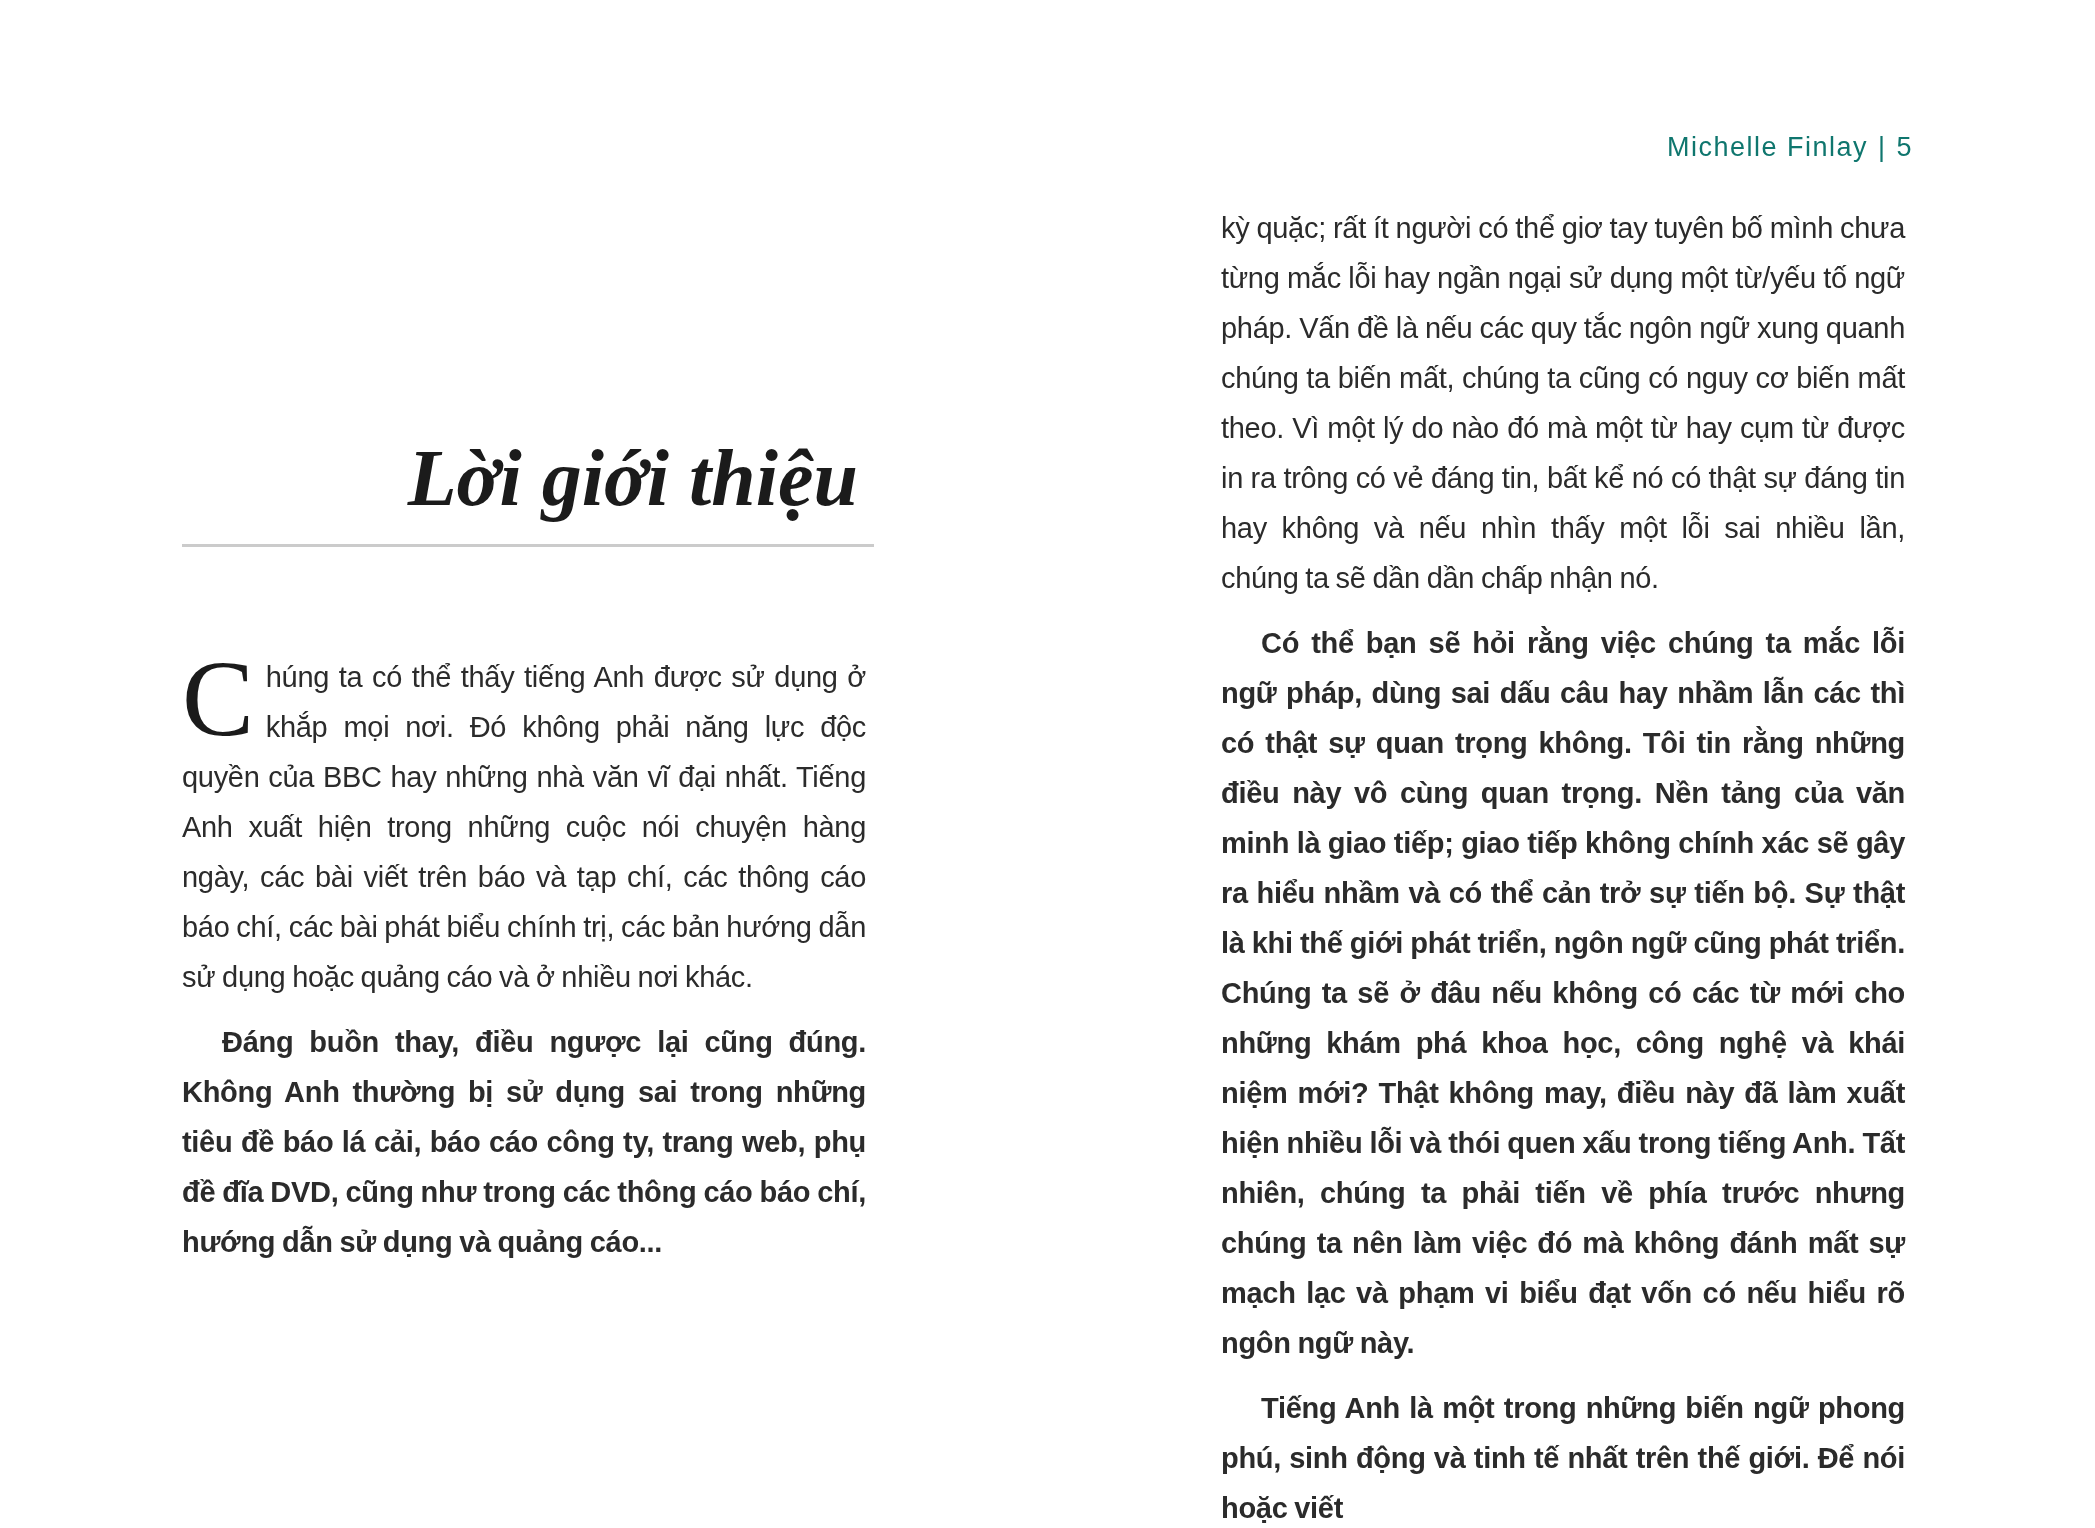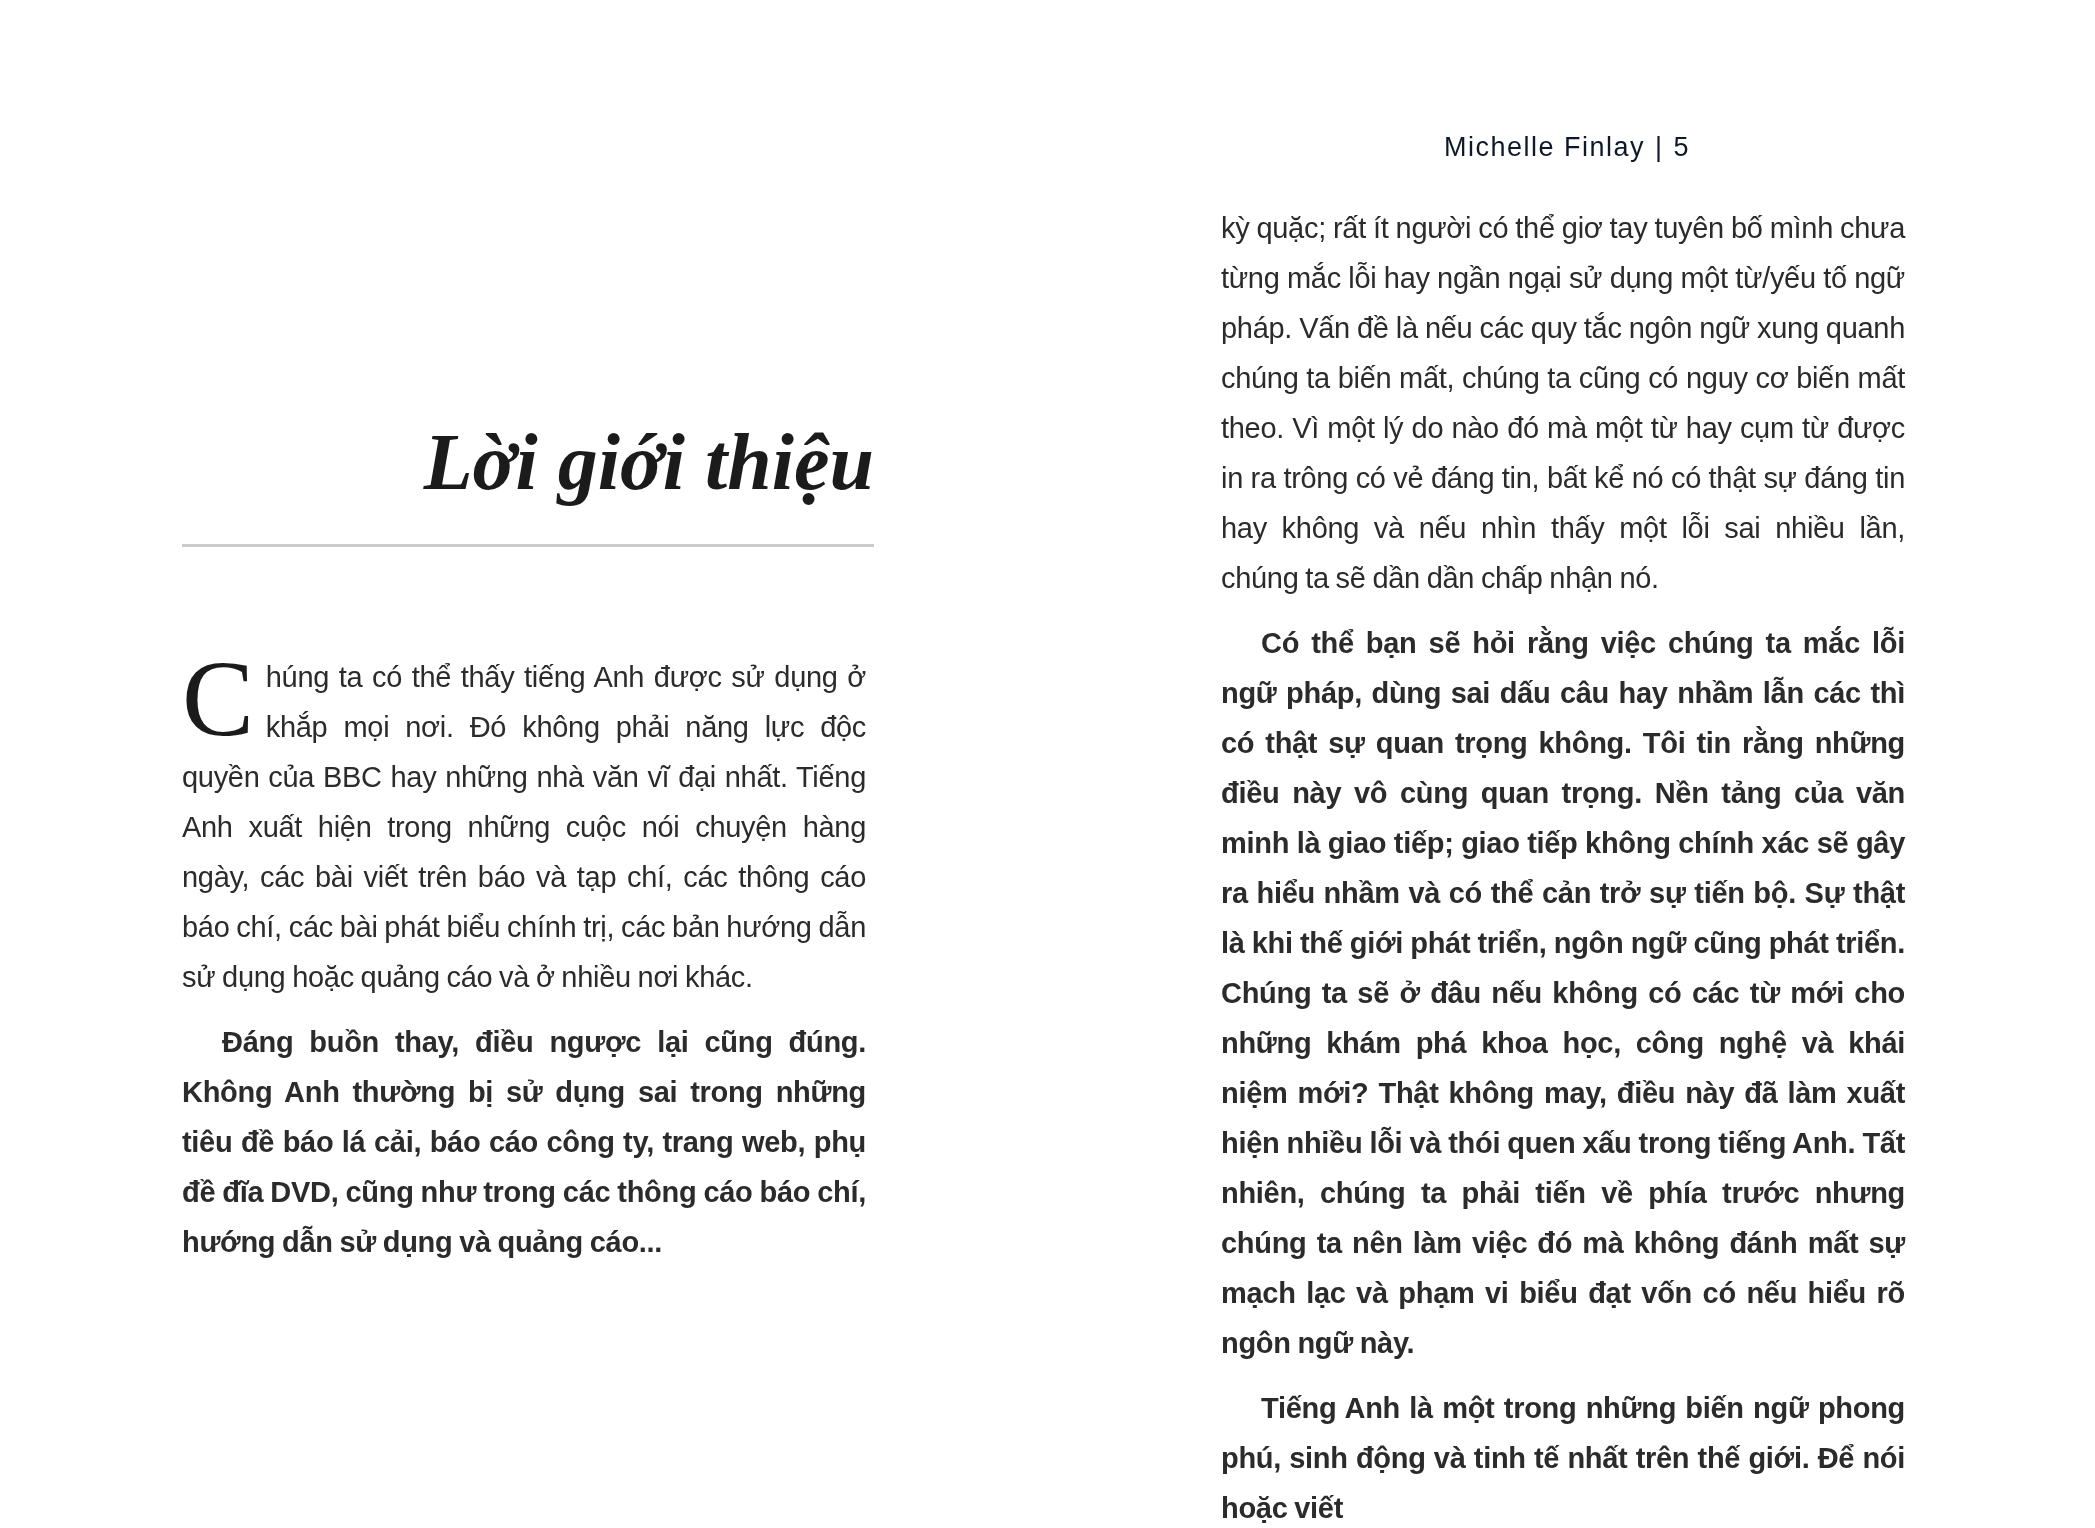--- a/index.html
+++ b/index.html
@@ -7,21 +7,21 @@
     width:2095px;height:1528px;position:relative;
     background:#ffffff;overflow:hidden;
     font-family:"Liberation Sans","DejaVu Sans",sans-serif;
     color:#2b2b2b;
   }
   .page{position:absolute;top:0;height:100%;}
   .page-left{left:182px;width:692px;}
   .page-right{left:1221px;width:692px;}
 
   .chapter-title{
-    position:absolute;top:418px;right:0;margin:0;
+    position:absolute;top:418px;right:0;margin:16px;
     font-family:"Liberation Serif","DejaVu Serif",serif;
     font-style:italic;font-weight:bold;
     font-size:80px;line-height:88px;
     color:#1b1b1b;white-space:nowrap;
   }
   .title-rule{
     position:absolute;top:544px;left:0;width:100%;height:3px;
     background:#cbcbcb;
   }
 
@@ -41,24 +41,24 @@
     float:left;
     font-family:"Liberation Serif","DejaVu Serif",serif;
     font-size:108px;line-height:90px;
     height:98px;
     padding:2px 12px 0 0;
     color:#1b1b1b;
   }
 
   .running-header{
     position:absolute;top:131px;left:0;width:100%;
-    text-align:center;
+    text-align:right;
     font-size:27px;line-height:32px;
     letter-spacing:1.5px;
-    color:#0f172a;
+    color:#0f766e;
   }
   .running-header .sep{margin:0 10px;}
 </style>
 </head>
 <body>
 
 <div class="spread">
 
   <section class="page page-left">
     <h1 class="chapter-title">Lời giới thiệu</h1>

